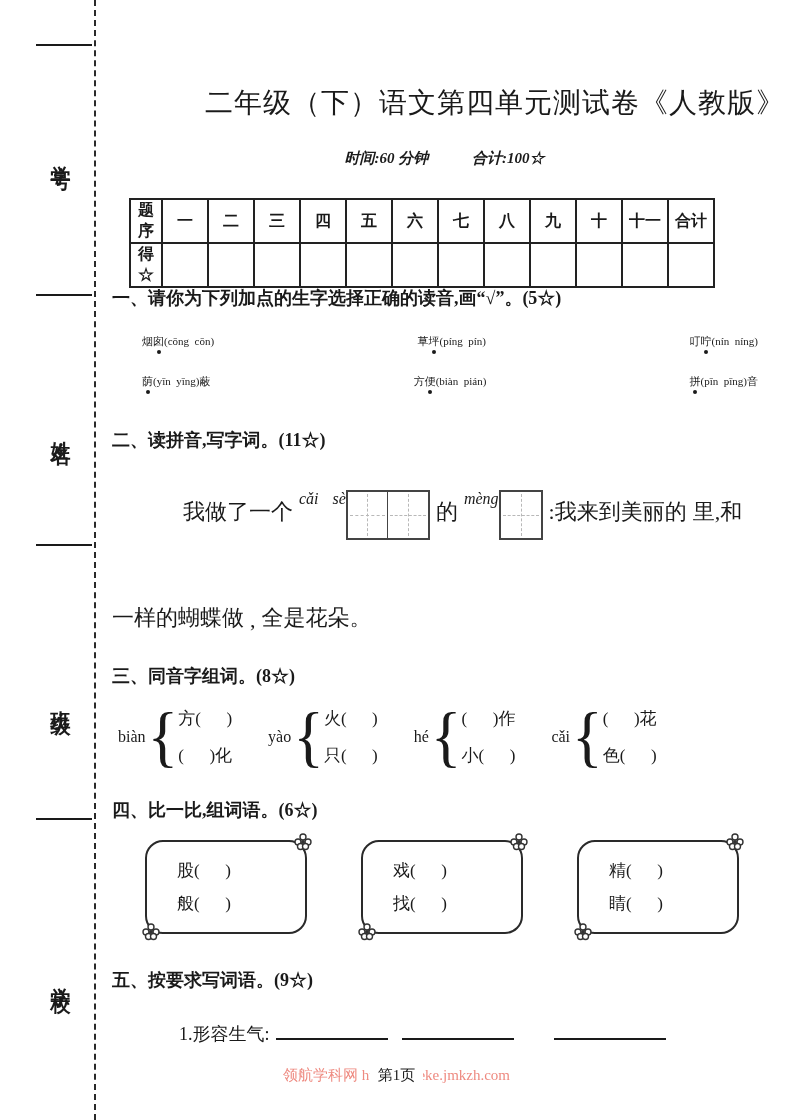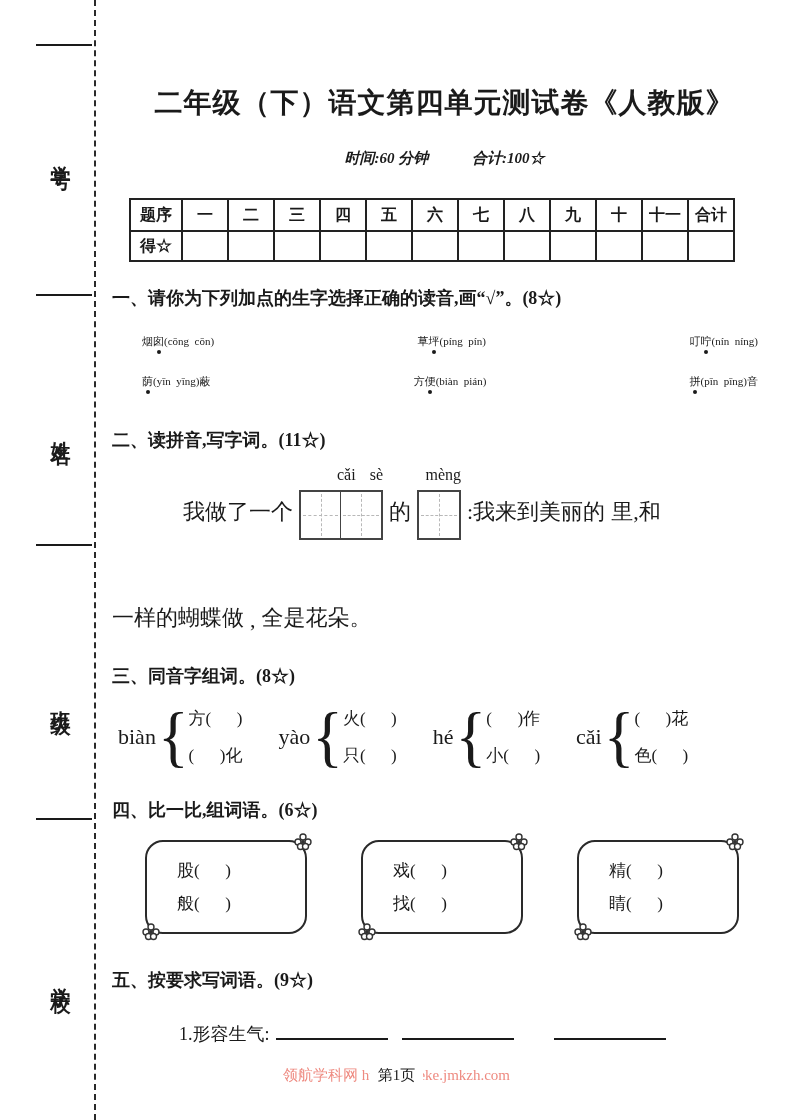--- a/index.html
+++ b/index.html
@@ -15,54 +15,54 @@
 
   
   .cut-line { position: absolute; left: 94px; top: 0; bottom: 0; border-left: 2px dashed #2a2a2a; }
   .margin-sep { position: absolute; left: 36px; width: 56px; border-top: 2px solid #1a1a1a; }
   .margin-label {
     position: absolute; left: 48px;
     writing-mode: vertical-rl; text-orientation: upright;
     font-size: 20px; font-weight: bold; letter-spacing: 5px;
   }
 
-  .title { top: 84px; left: 104px; right: 8px; text-align: center; font-size: 28px; font-weight: bold; letter-spacing: 1px; }
+  .title { top: 84px; left: 104px; right: 8px; text-align: right; font-size: 28px; font-weight: normal; letter-spacing: 1px; }
   .subtitle { top: 149px; left: 104px; right: 8px; text-align: center; font-size: 15px; font-weight: bold; }
   .subtitle span { margin: 0 20px; font-style: italic; }
 
   table.score-table { position: absolute; top: 198px; left: 129px; border-collapse: collapse; }
   table.score-table td {
     border: 2px solid #222; text-align: center; font-size: 16px; font-weight: bold;
     width: 46px; height: 32px; padding: 0;
   }
-  table.score-table td.first { width: 52px; }
+  table.score-table td.first { width: 32px; }
   table.score-table tr.score-row td { height: 30px; }
 
   .sec-title { position: absolute; left: 112px; font-size: 18px; font-weight: bold; }
 
   .s1-row { position: absolute; left: 142px; width: 616px; display: flex; justify-content: space-between; font-size: 11px; }
   .dotted { position: relative; }
   .dotted::after {
     content: ""; position: absolute; left: 50%; bottom: -7px;
     width: 4px; height: 4px; margin-left: -2px; border-radius: 50%; background: #1a1a1a;
   }
 
   .s2-line { position: absolute; display: flex; align-items: flex-end; column-gap: 6px; height: 80px; }
   .s2-text { font-size: 22px; margin-bottom: 13px; white-space: pre; }
-  .boxgroup { display: flex; flex-direction: column; align-items: flex-end; }
+  .boxgroup { display: flex; flex-direction: row; align-items: flex-start; font-style: italic; }
   .klabel { font-size: 16px; height: 24px; word-spacing: 10px; }
   .kbox { display: flex; border: 2px solid #444; }
   .kcell { width: 40px; height: 46px; border-right: 1.5px solid #444; position: relative; background: #fff; }
   .kcell:last-child { border-right: none; }
   .kcell::before { content: ""; position: absolute; left: 50%; top: 2px; bottom: 2px; border-left: 1px dashed #b8b8b8; }
   .kcell::after  { content: ""; position: absolute; top: 50%; left: 2px; right: 2px; border-top: 1px dashed #b8b8b8; }
 
   .s3-row { position: absolute; top: 700px; left: 118px; display: flex; column-gap: 36px; }
   .s3-group { display: flex; align-items: center; }
-  .s3-pinyin { font-size: 22px; }
+  .s3-pinyin { font-size: 16px; }
   .s3-brace { font-size: 64px; font-weight: 300; line-height: 1; margin-left: 2px; transform: scaleY(1.05); }
   .s3-lines div { font-size: 17px; line-height: 37px; white-space: pre; }
 
   .s4-row { position: absolute; top: 840px; left: 145px; display: flex; column-gap: 54px; }
   .deco-box {
     width: 162px; height: 94px; border: 2px solid #2a2a2a; border-radius: 18px;
     display: flex; flex-direction: column; justify-content: center; row-gap: 10px;
     padding-left: 30px; font-size: 17px; position: relative; background: #fff;
   }
   .deco-box div { white-space: pre; }
@@ -127,21 +127,21 @@
     <td></td>
     <td></td>
     <td></td>
     <td></td>
     <td></td>
     <td></td>
   </tr>
 </tbody>
   </table>
 
-<div class="sec-title" style="top:286px">一、请你为下列加点的生字选择正确的读音,画“√”。(8☆)</div>
+<div class="sec-title" style="top:286px">一、请你为下列加点的生字选择正确的读音,画“√”。(5☆)</div>
 <div class="s1-row" style="top:334px">
   <span><span>烟</span><span class="dotted">囱</span><span>(cōng&nbsp;&nbsp;cōn)</span><span></span></span>
   <span><span>草</span><span class="dotted">坪</span><span>(píng&nbsp;&nbsp;pín)</span><span></span></span>
   <span><span>叮</span><span class="dotted">咛</span><span>(nín&nbsp;&nbsp;níng)</span><span></span></span>
 </div>
 <div class="s1-row" style="top:374px">
   <span><span></span><span class="dotted">荫</span><span>(yīn&nbsp;&nbsp;yīng)</span><span>蔽</span></span>
   <span><span>方</span><span class="dotted">便</span><span>(biàn&nbsp;&nbsp;pián)</span><span></span></span>
   <span><span></span><span class="dotted">拼</span><span>(pīn&nbsp;&nbsp;pīng)</span><span>音</span></span>
 </div>

